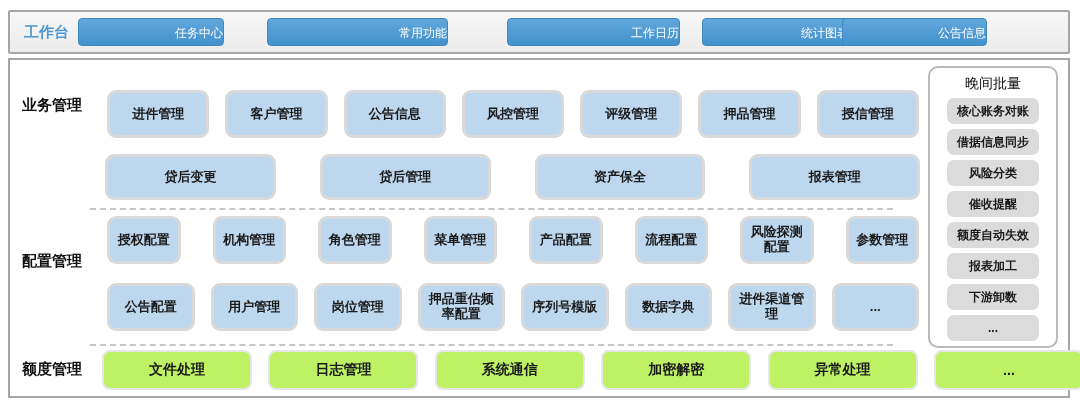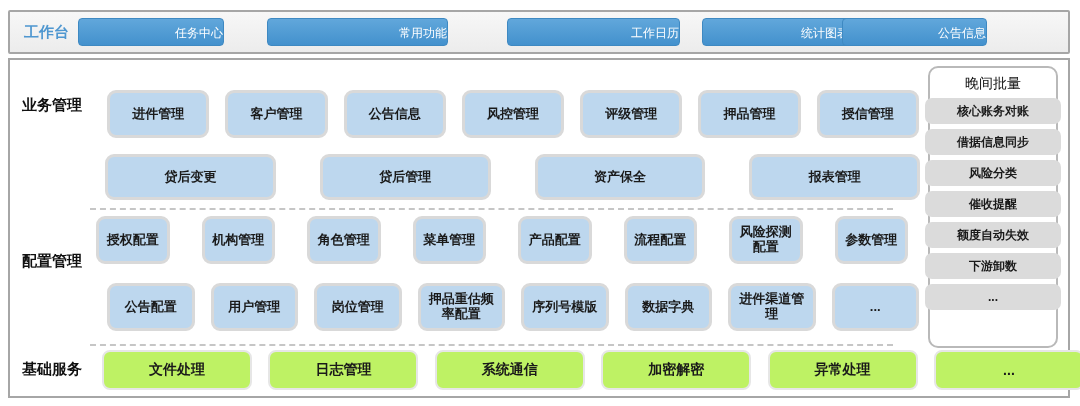--- a/index.html
+++ b/index.html
@@ -21,40 +21,40 @@
   .panel{position:absolute;left:8px;top:58px;width:1062px;height:340px;box-sizing:border-box;
          background:#fff;border:2px solid #a6a6a6;}
 
   .sec-label{position:absolute;left:4px;width:76px;text-align:center;
              font-size:15px;font-weight:700;color:#111;}
   .lbl-biz{top:36px;} .lbl-cfg{top:192px;} .lbl-base{top:300px;}
 
   .row{position:absolute;display:flex;padding-left:24px;}
   .biz-r1{left:73px;top:30px;width:812px;height:48px;gap:16px;}
   .biz-r2{left:71px;top:94px;width:815px;height:46px;gap:44px;}
-  .cfg-r1{left:62px;top:156px;width:812px;height:48px;gap:32px;}
+  .cfg-r1{left:73px;top:156px;width:812px;height:48px;gap:32px;}
   .cfg-r2{left:73px;top:223px;width:812px;height:48px;gap:16px;}
   .base-r{left:68px;top:290px;width:982px;height:40px;justify-content:space-between;}
 
   .blue-box{flex:1;background:#bdd7ee;border:3px solid #d9d9d9;border-radius:9px;box-sizing:border-box;
             display:flex;align-items:center;justify-content:center;text-align:center;
             font-size:13px;font-weight:600;line-height:1.15;padding:0 4px;cursor:pointer;}
   .gray-box{width:150px;background:#bef264;border:2px solid #e6e6e6;border-radius:8px;box-sizing:border-box;
             display:flex;align-items:center;justify-content:center;text-align:right;
             font-size:14px;font-weight:700;cursor:pointer;}
 
   .dashed{position:absolute;border-top:2px dashed #c6c6c6;height:0;width:803px;left:80px;}
   .d1{top:148px;} .d2{top:284px;}
 
   
   .batch{position:absolute;left:918px;top:6px;width:130px;height:282px;box-sizing:border-box;
          background:#fff;border:2px solid #b9b9b9;border-radius:10px;
          display:flex;flex-direction:column;align-items:center;padding:5px 0 0 0;}
   .batch-title{font-size:14px;font-weight:400;margin:2px 0 5px 0;color:#111;}
-  .batch-item{width:136px;height:26px;margin-bottom:5px;background:#dbdbdb;border-radius:7px;
+  .batch-item{width:92px;height:26px;margin-bottom:5px;background:#dbdbdb;border-radius:7px;
               display:flex;align-items:center;justify-content:center;
               font-size:12px;font-weight:600;cursor:pointer;}
 </style>
 </head>
 <body>
 
 <div class="page">
 
   <div class="workbench">
     <span class="wb-label">工作台</span>
@@ -107,36 +107,37 @@
       <div class="blue-box">岗位管理</div>
       <div class="blue-box">押品重估频率配置</div>
       <div class="blue-box">序列号模版</div>
       <div class="blue-box">数据字典</div>
       <div class="blue-box">进件渠道管理</div>
       <div class="blue-box">...</div>
     </div>
 
     <div class="dashed d2"></div>
 
-    <div class="sec-label lbl-base">基础服务</div>
+    <div class="sec-label lbl-base">额度管理</div>
 
     <div class="row base-r">
       <div class="gray-box">文件处理</div>
       <div class="gray-box">日志管理</div>
       <div class="gray-box">系统通信</div>
       <div class="gray-box">加密解密</div>
       <div class="gray-box">异常处理</div>
       <div class="gray-box">...</div>
     </div>
 
     <div class="batch">
       <div class="batch-title">晚间批量</div>
       <div class="batch-item">核心账务对账</div>
       <div class="batch-item">借据信息同步</div>
       <div class="batch-item">风险分类</div>
       <div class="batch-item">催收提醒</div>
       <div class="batch-item">额度自动失效</div>
+      <div class="batch-item">报表加工</div>
       <div class="batch-item">下游卸数</div>
       <div class="batch-item">...</div>
     </div>
 
   </div>
 </div>
 
 </body></html>

